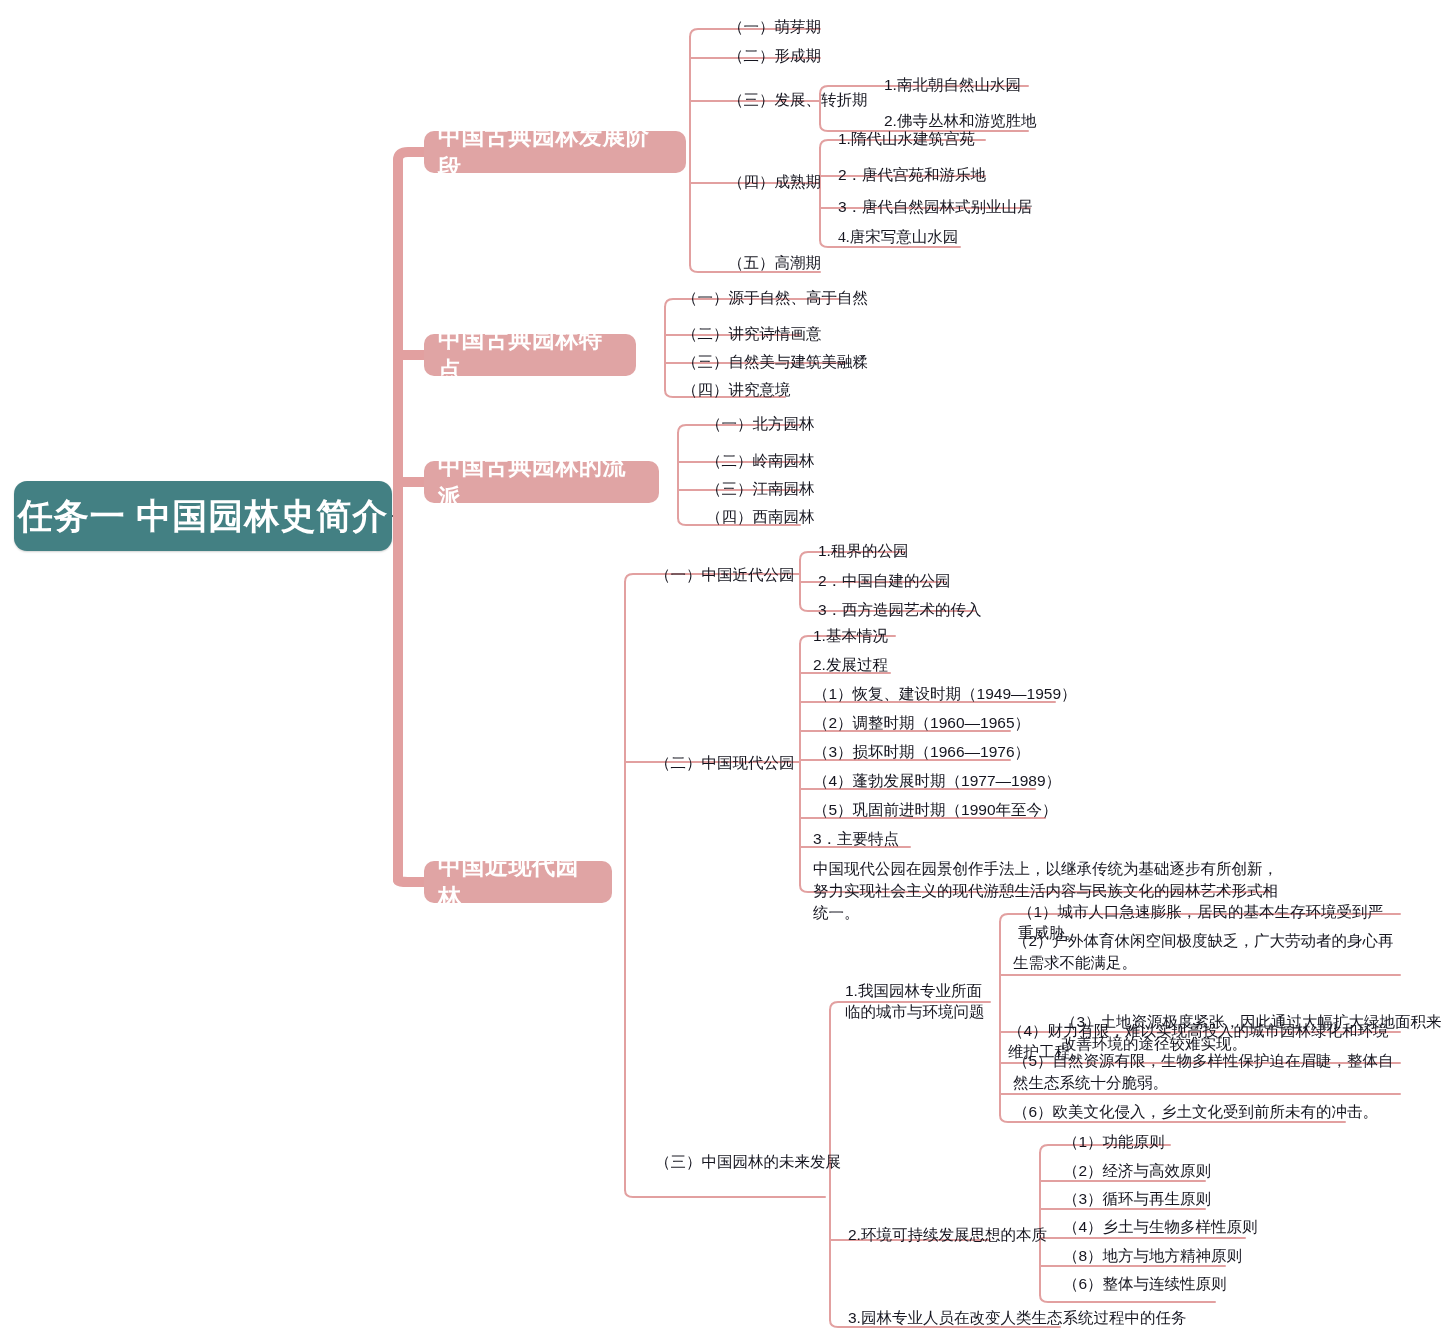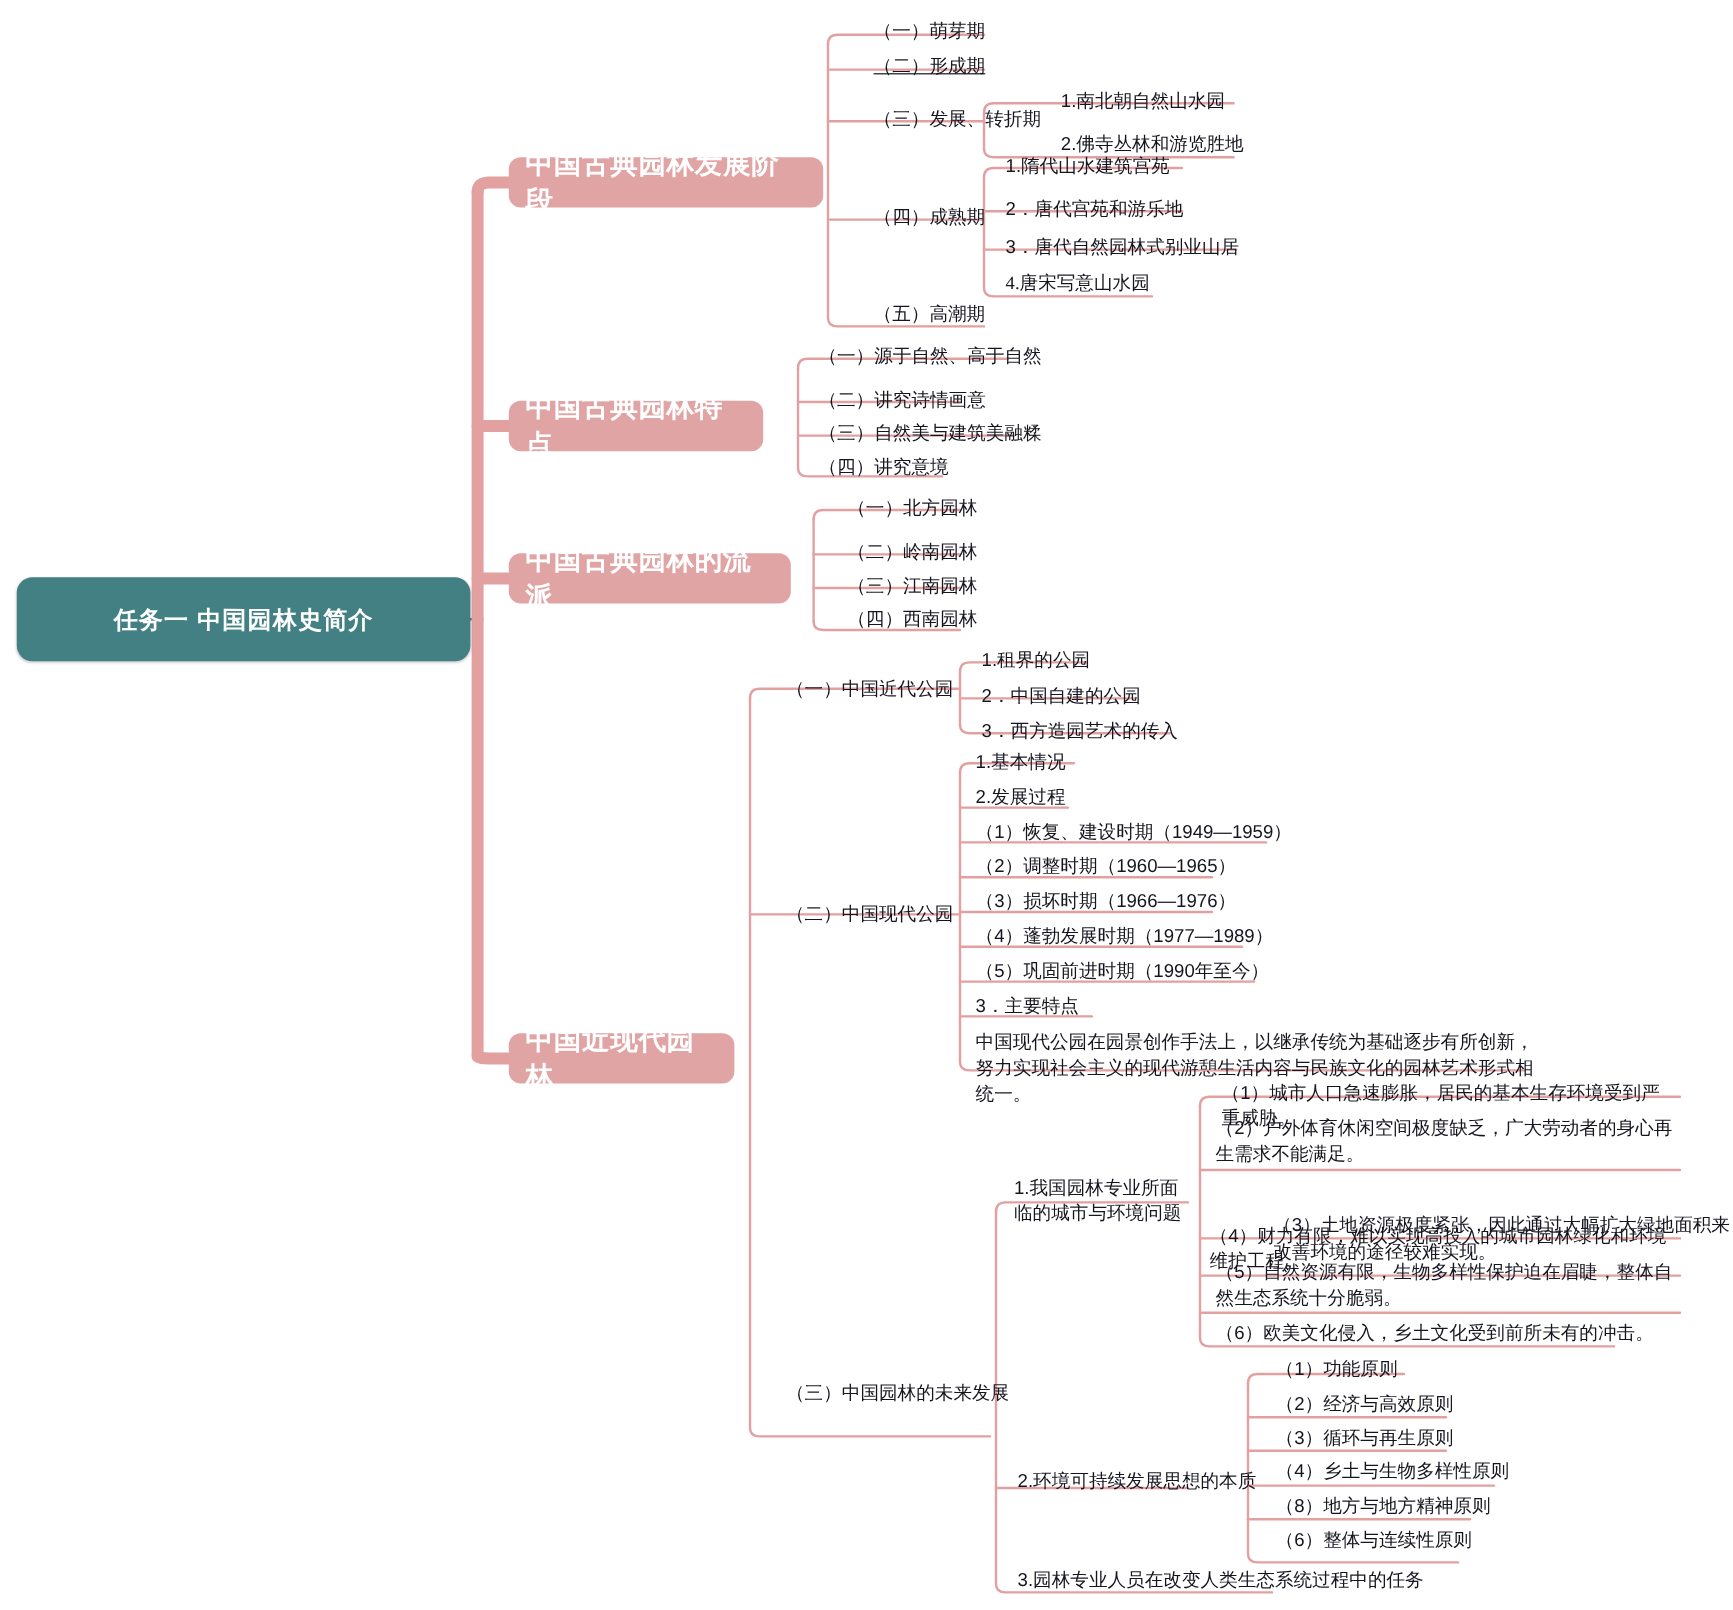--- a/index.html
+++ b/index.html
@@ -19,21 +19,21 @@
 
   
   .root-node{
     position:absolute;
     left:14px; top:481px;
     width:378px; height:70px;
     background:#438083;
     border-radius:13px;
     display:flex;align-items:center;justify-content:center;
     color:#ffffff;
-    font-size:20px;
+    font-size:35px;
     font-weight:bold;
     letter-spacing:1px;
     box-shadow:0 1px 2px rgba(0,0,0,.18);
   }
 
   
   .l1-node{
     position:absolute;
     background:#e0a4a4;
     border-radius:10px;
@@ -155,21 +155,21 @@
   </svg>
 
   <div class="root-node">任务一 中国园林史简介</div>
 
   <div class="l1-node" style="left:424px;top:131px;width:262px;">中国古典园林发展阶段</div>
   <div class="l1-node" style="left:424px;top:334px;width:212px;">中国古典园林特点</div>
   <div class="l1-node" style="left:424px;top:461px;width:235px;">中国古典园林的流派</div>
   <div class="l1-node" style="left:424px;top:861px;width:188px;">中国近现代园林</div>
 
   <div class="leaf" style="left:728px;top:16px;">（一）萌芽期</div>
-  <div class="leaf" style="left:728px;top:45px;text-decoration:underline;">（二）形成期</div>
+  <div class="leaf" style="left:728px;top:45px;">（二）形成期</div>
   <div class="leaf" style="left:728px;top:89px;">（三）发展、转折期</div>
   <div class="leaf" style="left:884px;top:74px;">1.南北朝自然山水园</div>
   <div class="leaf" style="left:884px;top:110px;">2.佛寺丛林和游览胜地</div>
   <div class="leaf" style="left:728px;top:171px;">（四）成熟期</div>
   <div class="leaf" style="left:838px;top:128px;">1.隋代山水建筑宫苑</div>
   <div class="leaf" style="left:838px;top:164px;">2．唐代宫苑和游乐地</div>
   <div class="leaf" style="left:838px;top:196px;">3．唐代自然园林式别业山居</div>
   <div class="leaf" style="left:838px;top:226px;font-family:Liberation Serif, serif;">4.唐宋写意山水园</div>
   <div class="leaf" style="left:728px;top:252px;">（五）高潮期</div>
 

